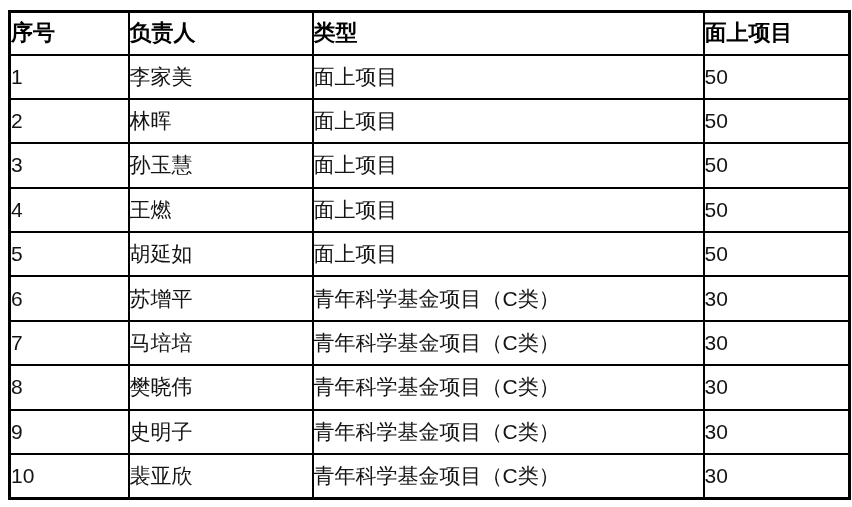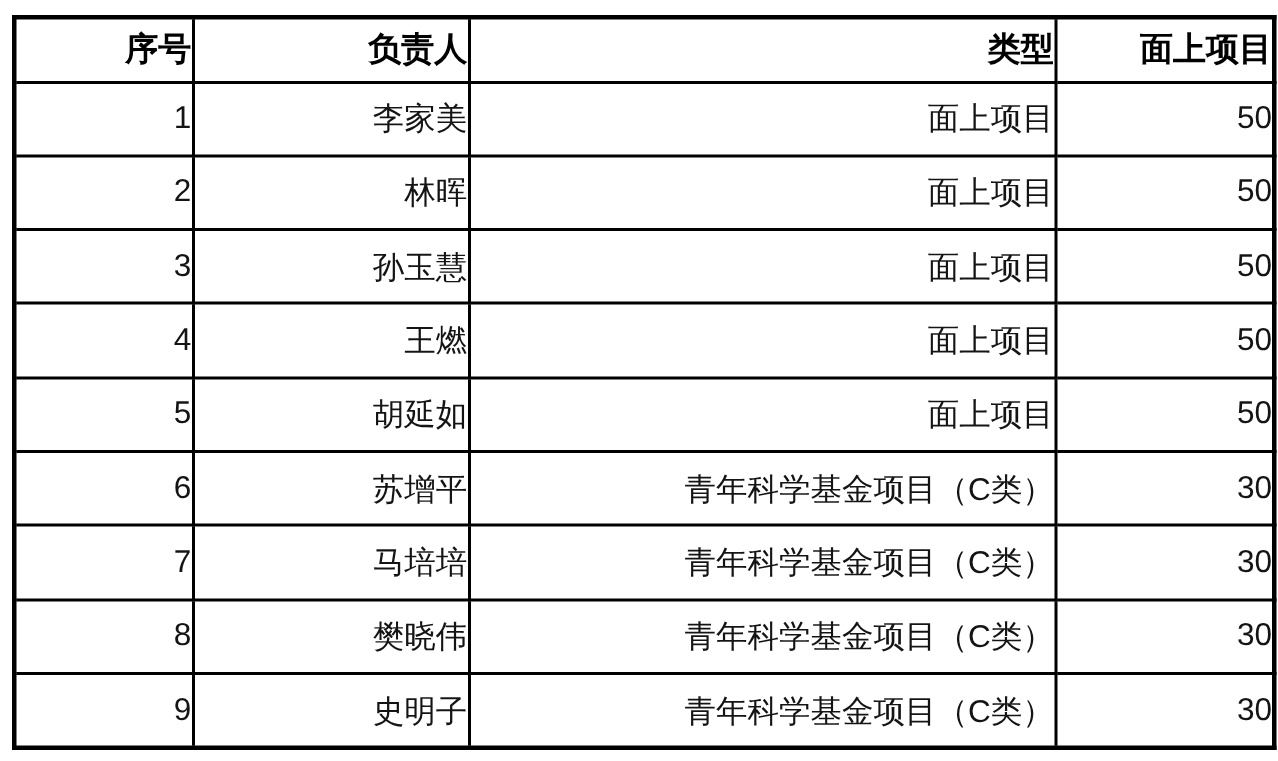--- a/index.html
+++ b/index.html
@@ -27,21 +27,21 @@
     border: 3px solid #000000;
     background: #ffffff;
   }
   table.funding col.c-no     { width: 119px; }
   table.funding col.c-name   { width: 184px; }
   table.funding col.c-type   { width: 391px; }
   table.funding col.c-amount { width: 146px; }
   table.funding th,
   table.funding td {
     border: 2px solid #000000;
-    text-align: right;
+    text-align: left;
     vertical-align: middle;
     overflow: hidden;
     white-space: nowrap;
   }
   table.funding thead th {
     height: 43px;
     font-size: 22px;
     font-weight: bold;
     color: #000000;
   }
@@ -129,15 +129,21 @@
     <td>30</td>
   </tr>
 
   <tr>
     <td>9</td>
     <td>史明子</td>
     <td>青年科学基金项目（C类）</td>
     <td>30</td>
   </tr>
 
+  <tr>
+    <td>10</td>
+    <td>裴亚欣</td>
+    <td>青年科学基金项目（C类）</td>
+    <td>30</td>
+  </tr>
 </tbody>
   </table>
 </div>
 
 </body></html>

